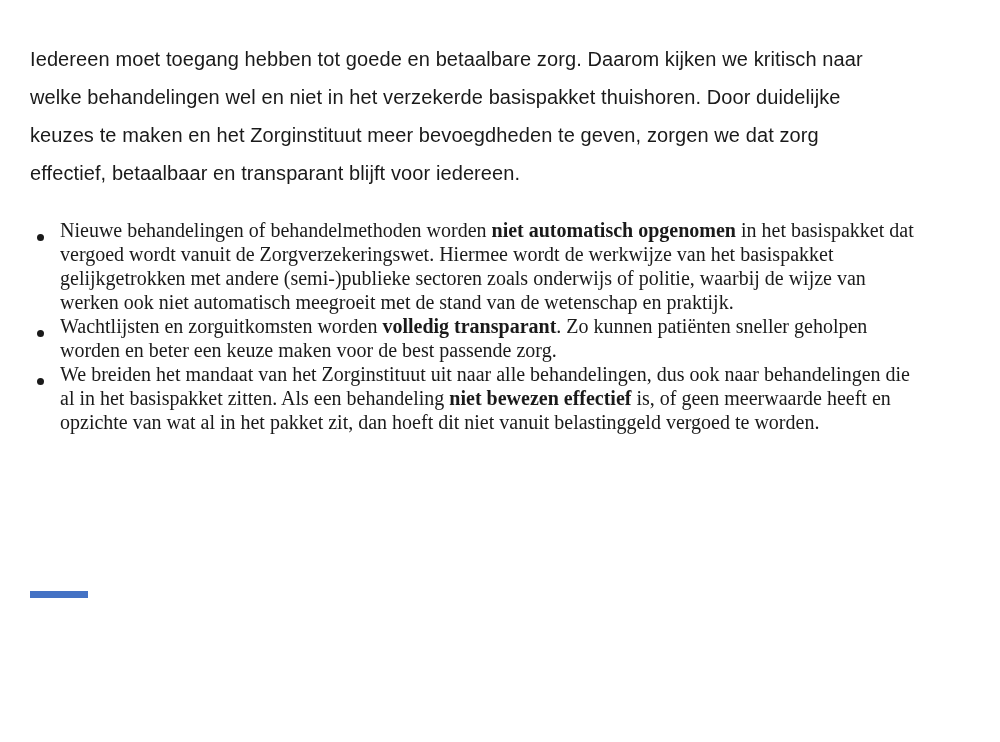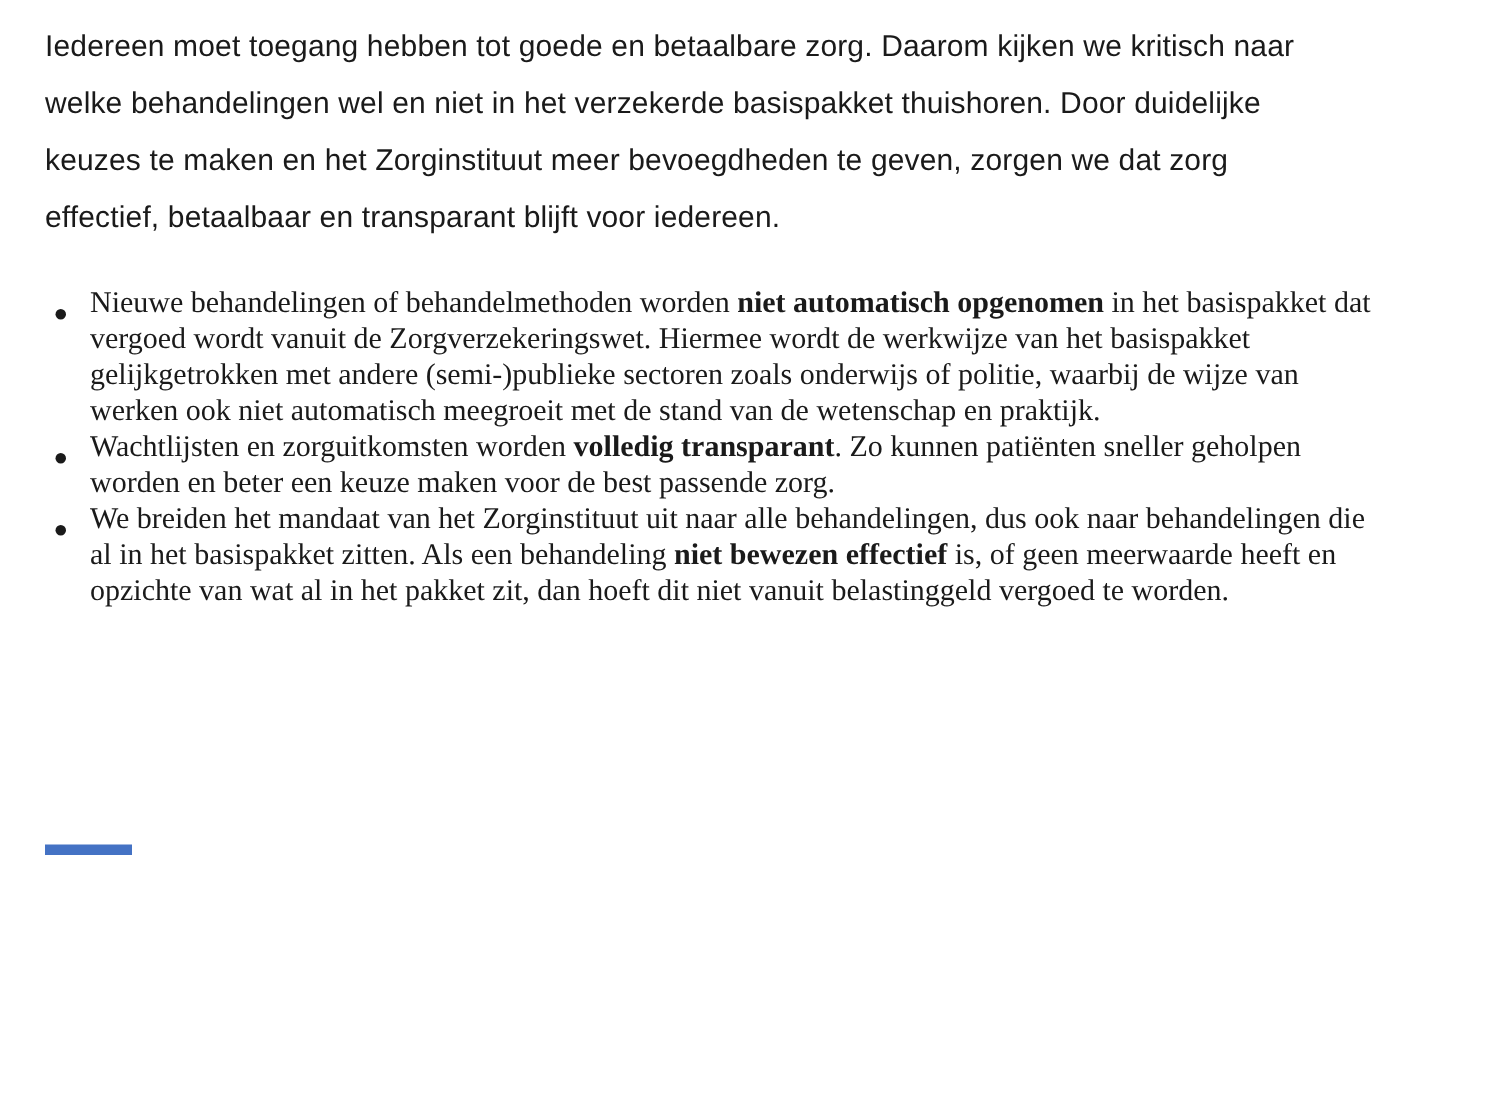--- a/index.html
+++ b/index.html
@@ -10,20 +10,21 @@
   .page {
     position: relative;
     width: 1000px;
     height: 570px;
     box-sizing: border-box;
     padding: 12px 60px 0 30px;
     overflow: hidden;
     background: #ffffff;
     font-family: "Liberation Sans", sans-serif;
     color: #1a1a1a;
+    margin-top: 28px;
     -webkit-font-smoothing: antialiased;
   }
   .para {
     margin: 0 0 26px 0;
     font-size: 20px;
     line-height: 38px;
     max-width: 868px;
     letter-spacing: 0.1px;
   }
   .bullets {

